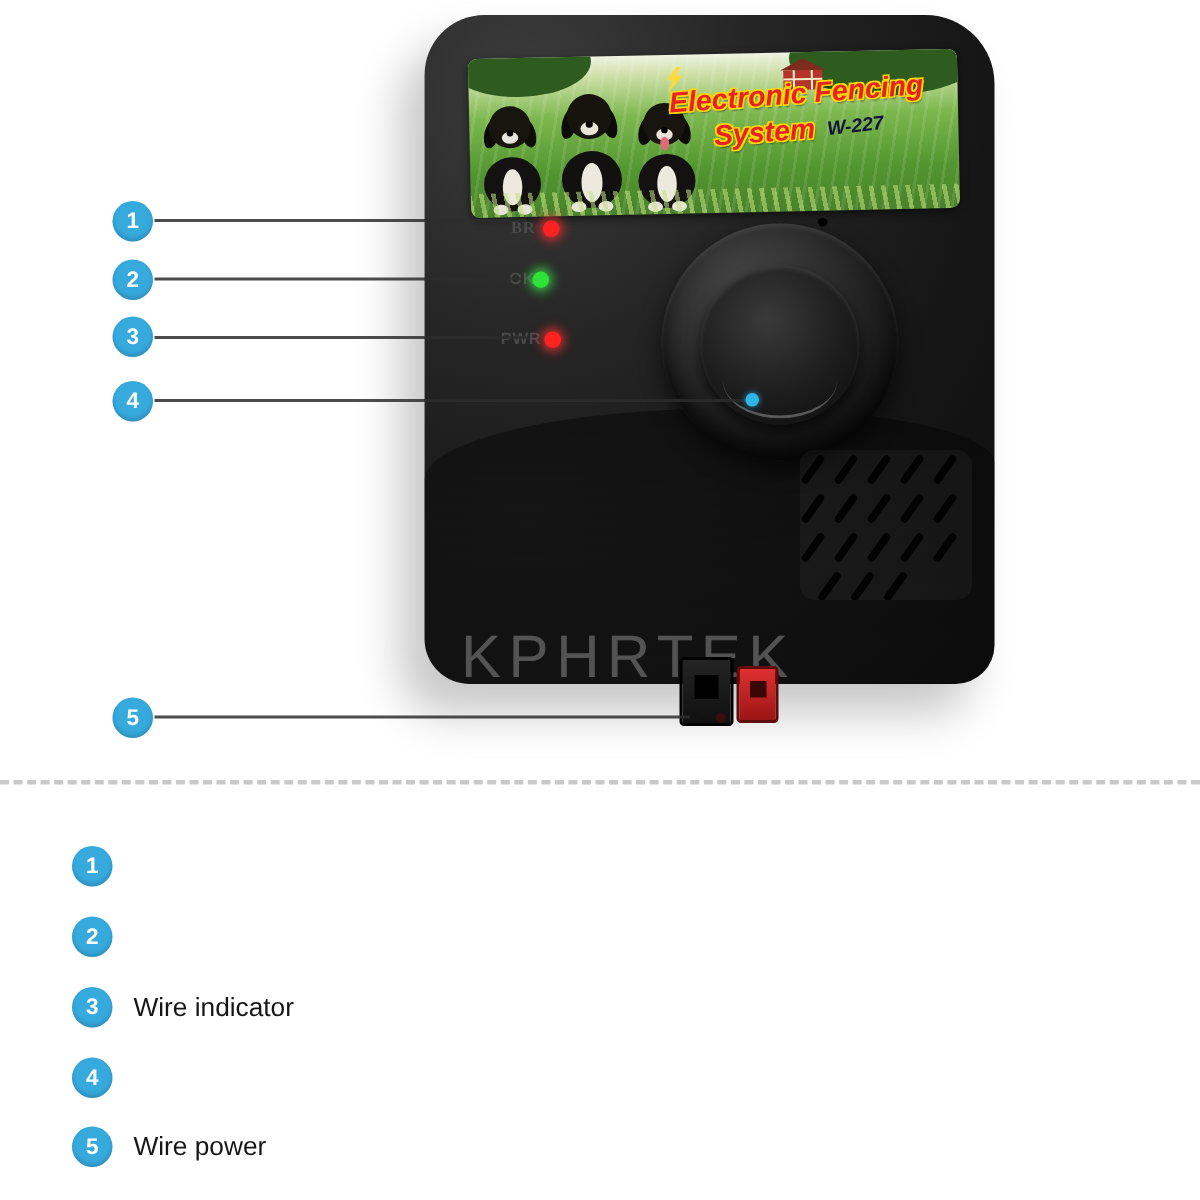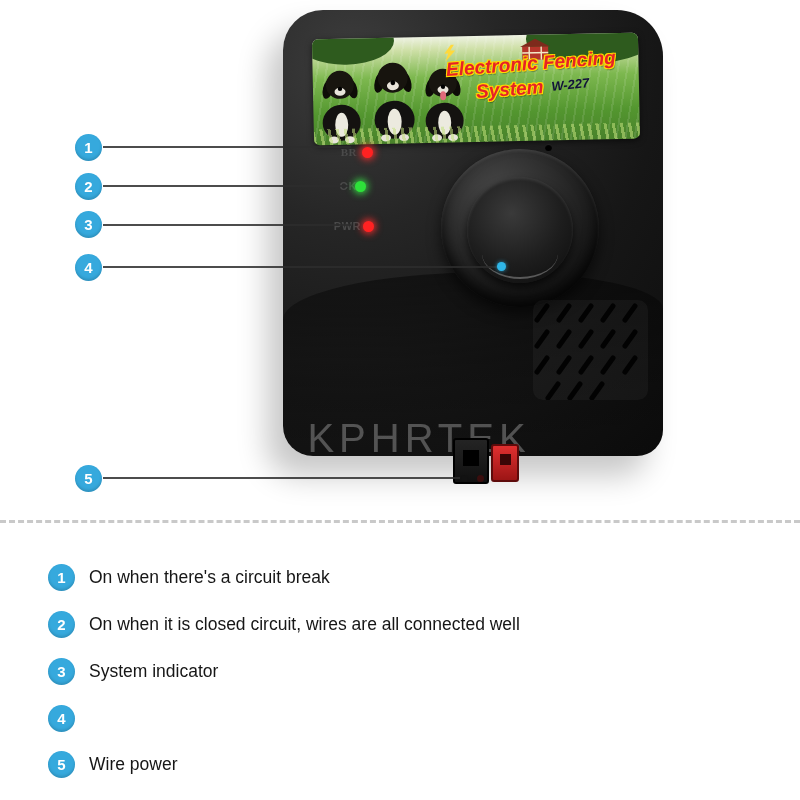--- a/index.html
+++ b/index.html
@@ -217,29 +217,27 @@
   <div class="cline" style="left:103px;top:477px;width:357px;"></div>
 
   <div class="cdot blue" style="left:497px;top:262px;"></div>
   <div class="cdot dark" style="left:461px;top:475px;"></div>
   <div class="cdot darkred" style="left:477px;top:475px;"></div>
 
   <div class="divider"></div>
 
   <div class="legend-row" style="top:564px;">
     <div class="badge">1</div>
-    <div class="legend-text">On when there's a circuit break</div>
   </div>
   <div class="legend-row" style="top:611px;">
     <div class="badge">2</div>
-    <div class="legend-text">On when it is closed circuit, wires are all connected well</div>
   </div>
   <div class="legend-row" style="top:658px;">
     <div class="badge">3</div>
-    <div class="legend-text">System indicator</div>
+    <div class="legend-text">Wire indicator</div>
   </div>
   <div class="legend-row" style="top:705px;">
     <div class="badge">4</div>
   </div>
   <div class="legend-row" style="top:751px;">
     <div class="badge">5</div>
     <div class="legend-text">Wire power</div>
   </div>
 
 </div>

